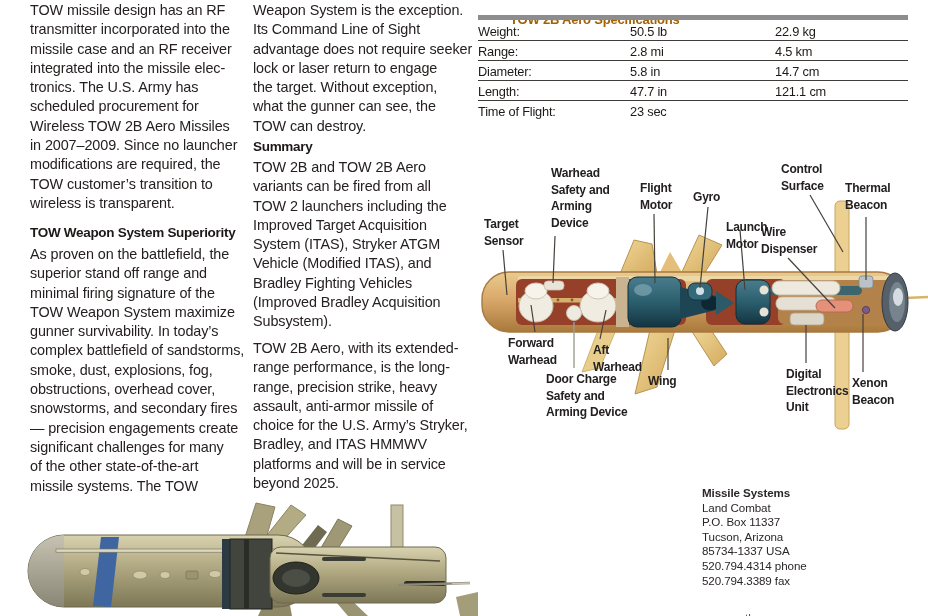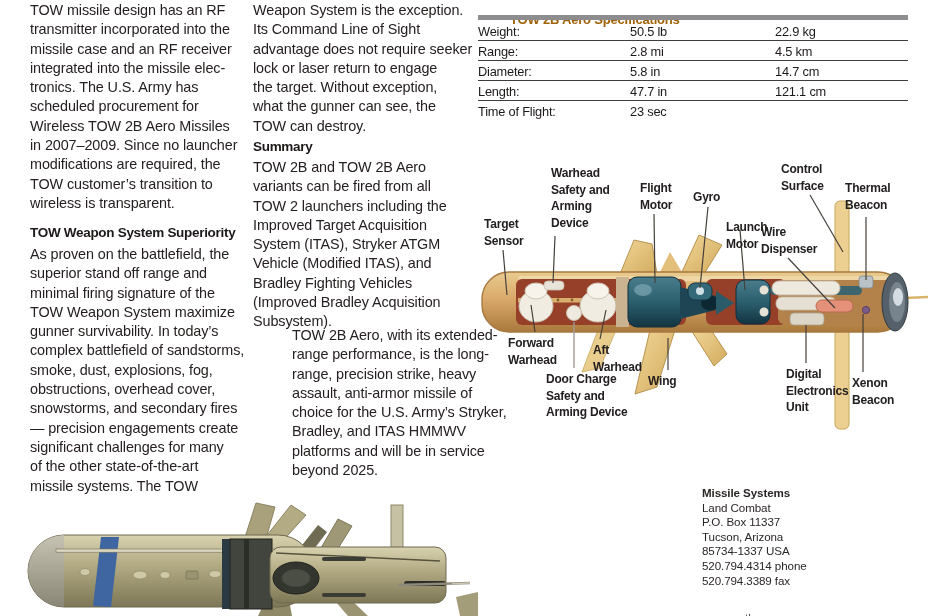--- a/index.html
+++ b/index.html
@@ -86,21 +86,21 @@
   <div class="colhead abs" style="left:0;top:139px;">Summary</div>
   <div class="serifpara abs" style="left:0;top:158px;">TOW 2B and TOW 2B Aero
 variants can be fired from all
 TOW 2 launchers including the
 Improved Target Acquisition
 System (ITAS), Stryker ATGM
 Vehicle (Modified ITAS), and
 Bradley Fighting Vehicles
 (Improved Bradley Acquisition
 Subsystem).</div>
-  <div class="serifpara abs" style="left:0;top:326px;margin-left:39px;">TOW 2B Aero, with its extended-
+  <div class="serifpara abs" style="left:0;top:339px;">TOW 2B Aero, with its extended-
 range performance, is the long-
 range, precision strike, heavy
 assault, anti-armor missile of
 choice for the U.S. Army’s Stryker,
 Bradley, and ITAS HMMWV
 platforms and will be in service
 beyond 2025.</div>
 </div>
 
 <div class="abs spec">

